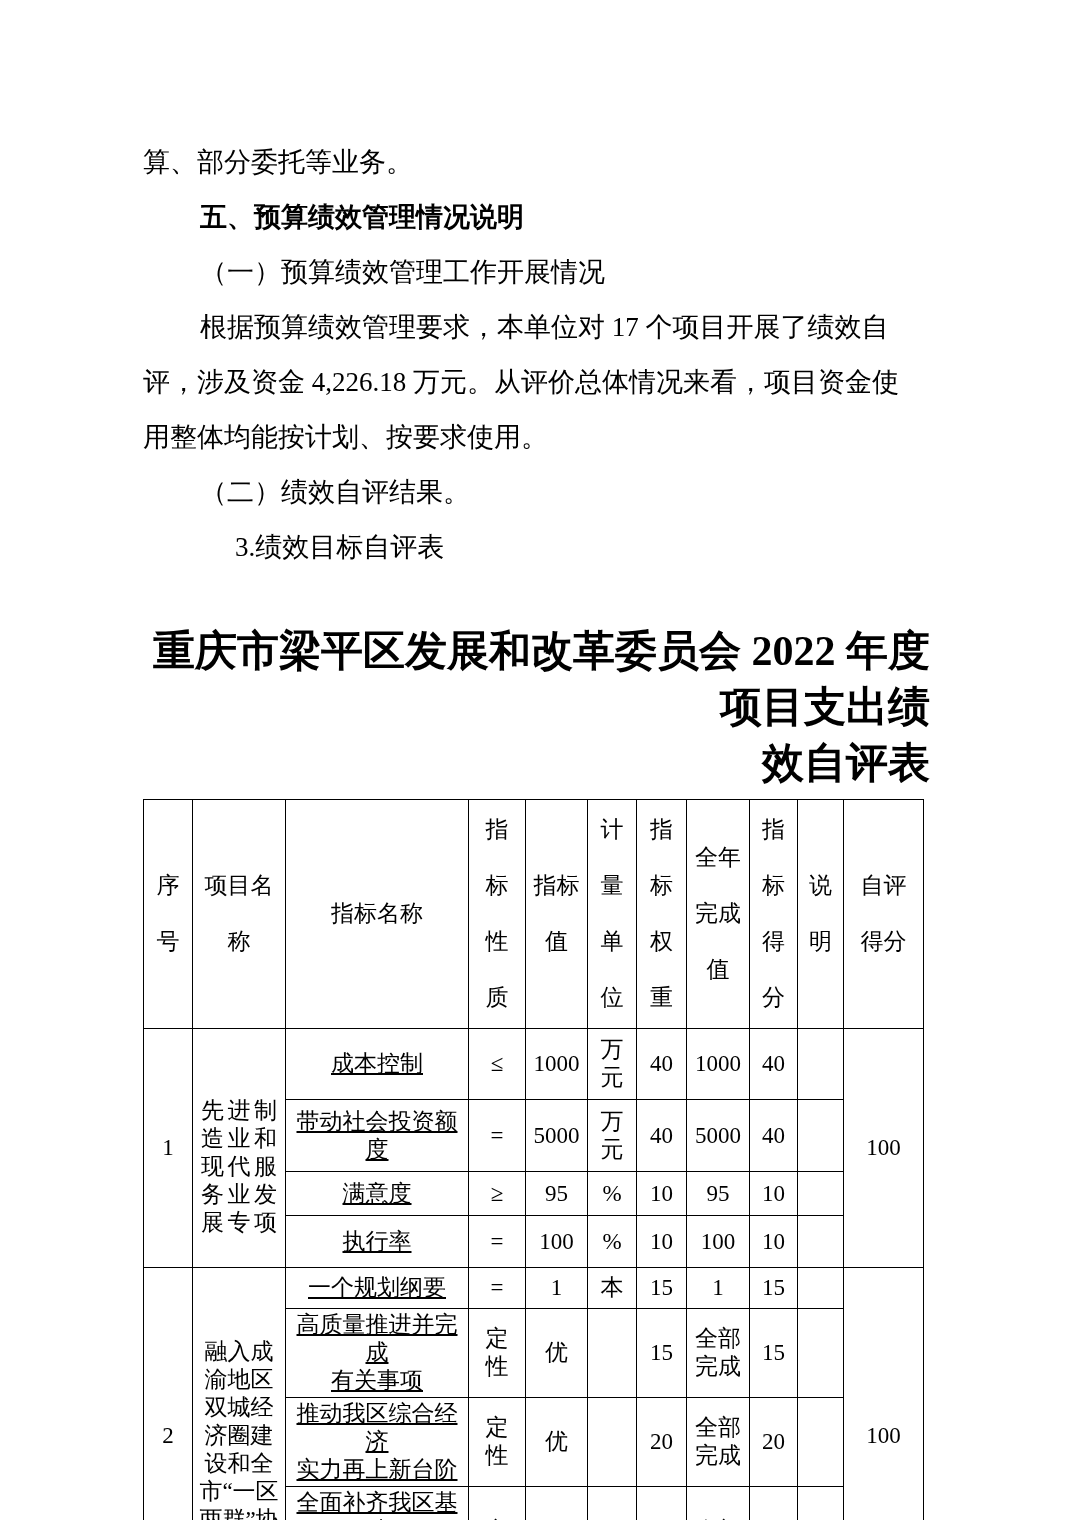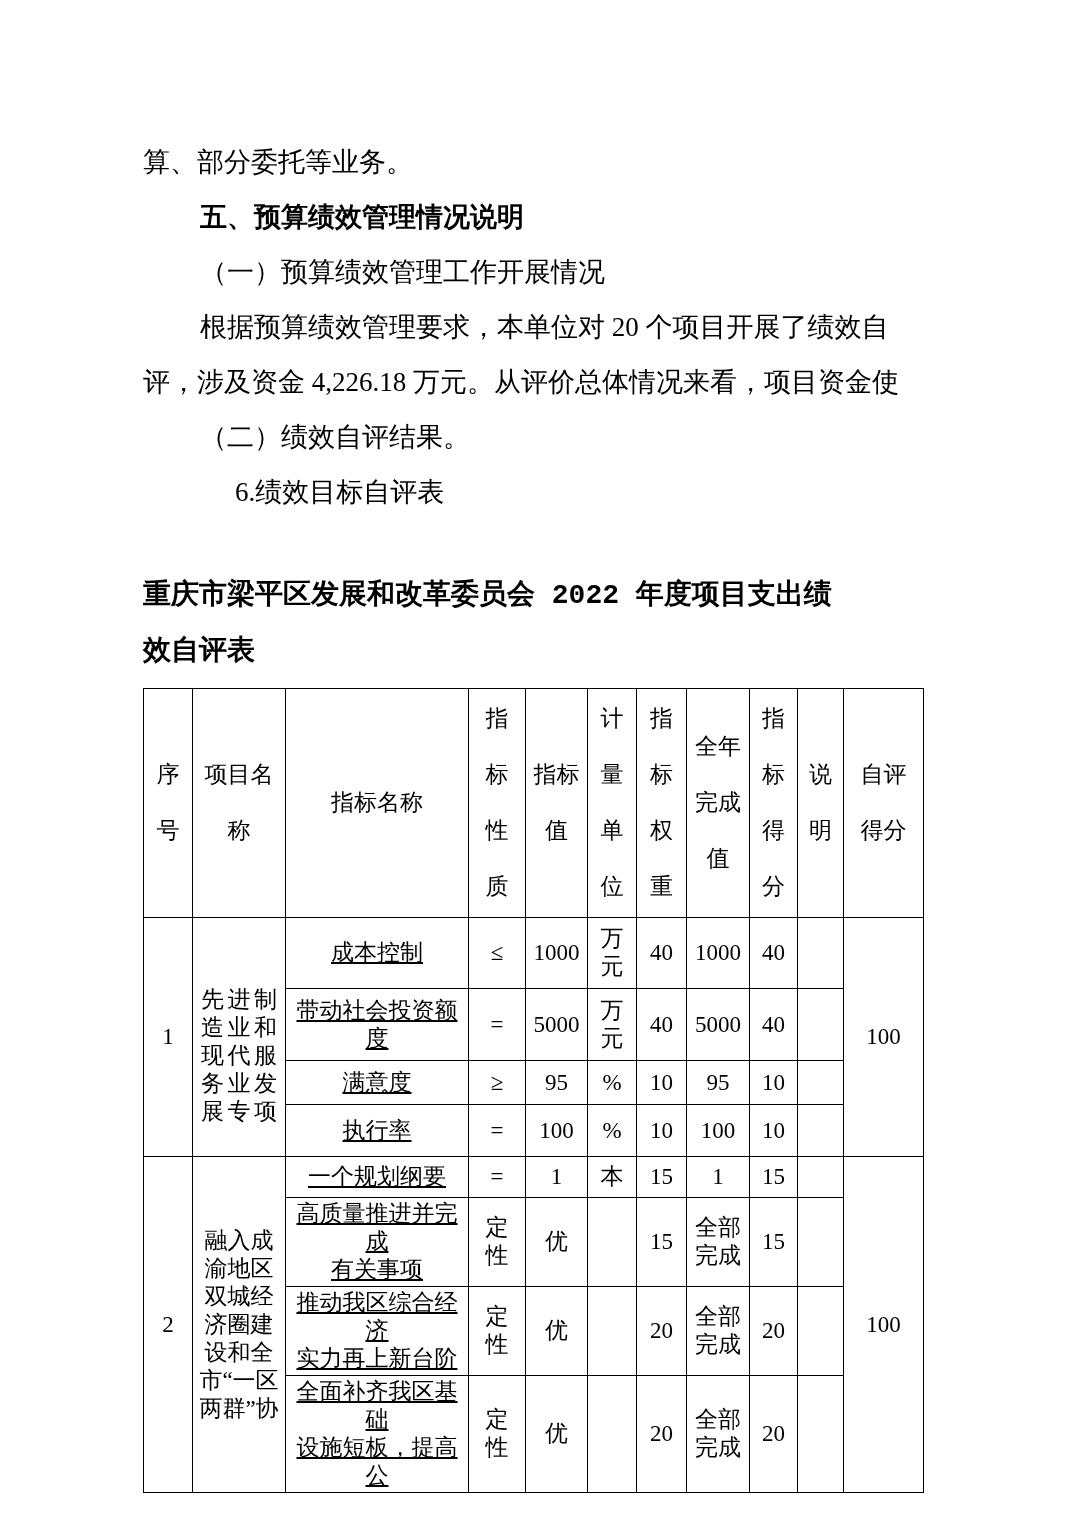--- a/index.html
+++ b/index.html
@@ -27,26 +27,26 @@
   .section-heading {
     font-family: "Liberation Sans", "DejaVu Sans", sans-serif;
     font-weight: bold;
     padding-left: 57px;
   }
   .indent-1 { padding-left: 57px; }
   .indent-2 { padding-left: 92px; }
   .para-indent { text-indent: 57px; }
   .table-title {
     margin-top: 48px;
-    font-size: 28px;
+    font-size: 42px;
     font-weight: bold;
     line-height: 56px;
-    text-align: left;
+    text-align: right;
     white-space: pre-line;
-    font-family: Liberation Mono, monospace;
+    font-family: Liberation Serif, serif;
   }
   table.perf {
     margin-top: 8px;
     border-collapse: collapse;
     table-layout: fixed;
     width: 780px;
     font-size: 23px;
   }
   table.perf th, table.perf td {
     border: 1px solid #000000;
@@ -75,27 +75,28 @@
 <div class="page">
   <div class="content">
 
     <div class="doc-line first-block">算、部分委托等业务。</div>
 
     <div class="doc-line section-heading">五、预算绩效管理情况说明</div>
 
     <div class="doc-line indent-1">（一）预算绩效管理工作开展情况</div>
 
     <div>
-      <div class="doc-line para-indent">根据预算绩效管理要求，本单位对 20 个项目开展了绩效自</div>
+      <div class="doc-line para-indent">根据预算绩效管理要求，本单位对 17 个项目开展了绩效自</div>
       <div class="doc-line">评，涉及资金 4,226.18 万元。从评价总体情况来看，项目资金使</div>
+      <div class="doc-line">用整体均能按计划、按要求使用。</div>
     </div>
 
     <div class="doc-line indent-1">（二）绩效自评结果。</div>
 
-    <div class="doc-line indent-2">6.绩效目标自评表</div>
+    <div class="doc-line indent-2">3.绩效目标自评表</div>
 
     <div class="table-title">重庆市梁平区发展和改革委员会 2022 年度项目支出绩
 效自评表</div>
 
     <table class="perf">
       <colgroup>
         <col style="width:49px">
           <col style="width:93px">
           <col style="width:183px">
           <col style="width:57px">

